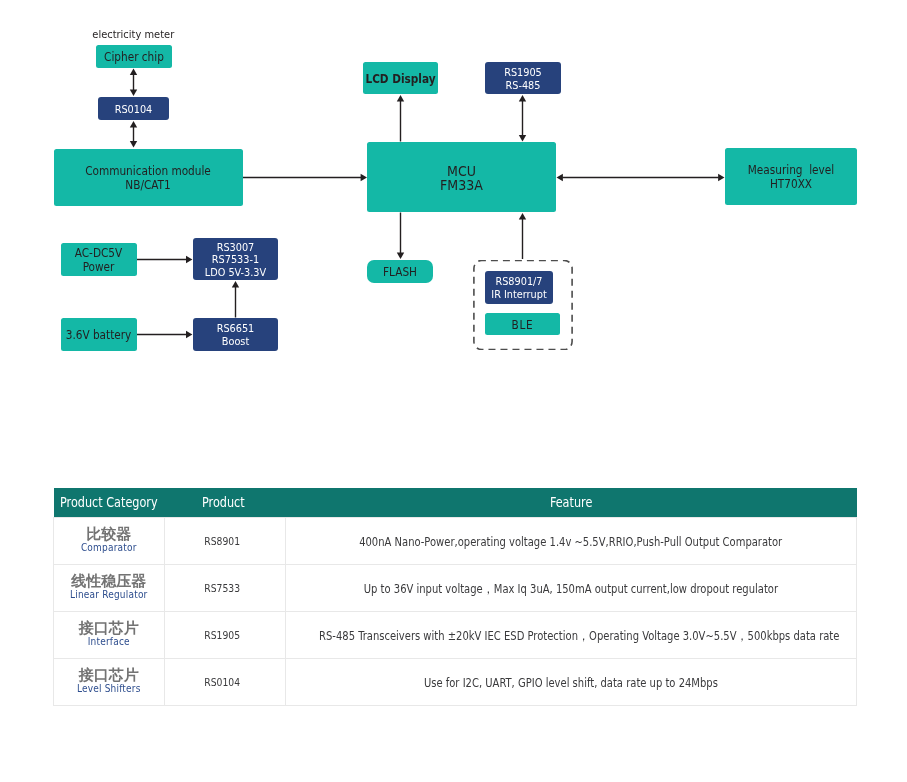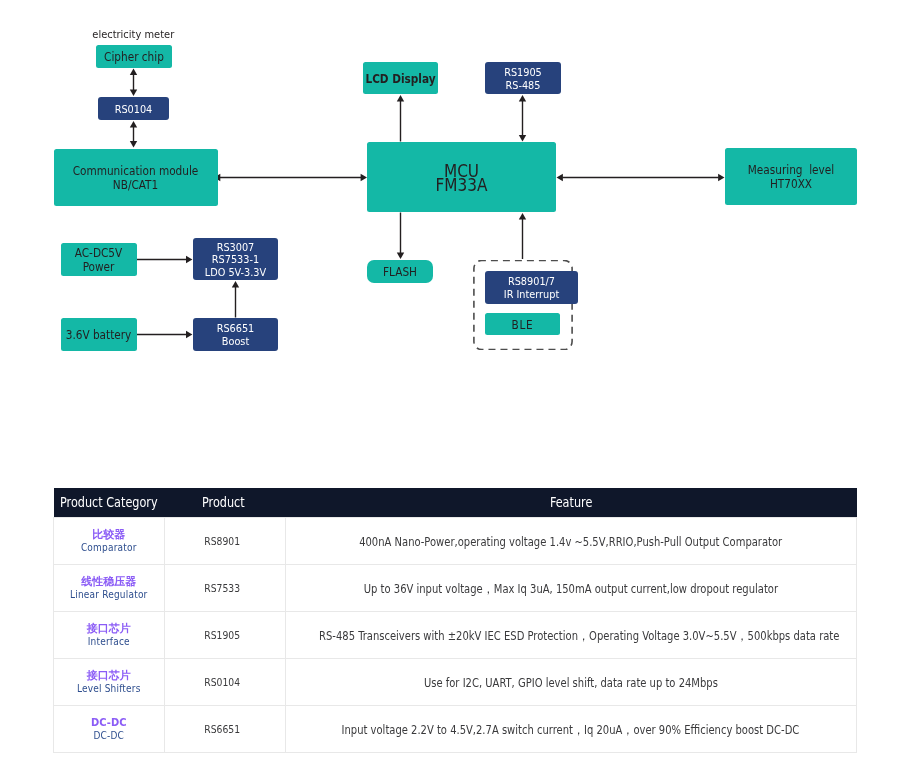--- a/index.html
+++ b/index.html
@@ -29,37 +29,37 @@
 
   #arrows{position:absolute;left:0;top:0;width:907px;height:470px;pointer-events:none;}
 
   
   #tablewrap{position:absolute;left:53px;top:488px;width:803px;}
   table.spec{border-collapse:collapse;width:803px;table-layout:fixed;}
   table.spec col.c1{width:110.5px;}
   table.spec col.c2{width:121px;}
   table.spec col.c3{width:571.5px;}
   table.spec thead th{
-    background:#0f172a;color:#ffffff;font-weight:normal;
+    background:#0f766e;color:#ffffff;font-weight:normal;
     height:29px;padding:0;text-align:left;font-size:12.1px;white-space:nowrap;overflow:visible;
     border:none;line-height:1;
   }
   table.spec thead th span{display:inline-block;white-space:nowrap;font-size:14.8px;transform:scaleX(0.845);transform-origin:left center;}
   table.spec thead th.h1 span{margin-left:6.5px;}
   table.spec thead th.h2 span{margin-left:37.5px;}
   table.spec thead th.c{text-align:center;}
   table.spec thead th.c span{transform-origin:center center;}
   table.spec tbody tr{height:46px;}
   table.spec tbody td{
     height:46px;border:1px solid #e8e8e8;text-align:center;
     color:#2b3f73;font-size:11.5px;vertical-align:middle;
     white-space:nowrap;overflow:visible;padding:0;line-height:1.15;
   }
   table.spec tbody tr:last-child td{border-bottom:1px solid #e8e8e8;}
-  table.spec tbody td.cat .zh{font-size:11px;font-weight:bold;color:#8b5cf6;letter-spacing:0px;display:block;line-height:15px;}
+  table.spec tbody td.cat .zh{font-size:15px;font-weight:bold;color:#737373;letter-spacing:0px;display:block;line-height:15px;}
   table.spec tbody td.cat .en{font-size:10px;color:#2e4e8e;display:block;line-height:12.5px;letter-spacing:.2px;}
   table.spec tbody td.prod{color:#3a3a3c;font-size:11px;}
   table.spec tbody td.prod span{display:inline-block;transform:scaleX(0.935) translateY(1.2px);margin-left:-4px;}
   table.spec tbody td.feat{color:#3a3a3c;font-size:12px;padding:0 12px;}
   table.spec tbody td.feat span{display:inline-block;transform:scaleX(0.925) translateY(2.2px);}
 </style>
 </head>
 <body>
 
 <div id="page">
@@ -119,32 +119,32 @@
     <div class="dashbox" id="dashbox" style="left: 473px; top: 260px; width: 100px; height: 90px;"><svg width="100" height="90" viewBox="0 0 100 90">
           <rect x="0.9" y="0.4" rx="8" ry="8" width="98.2" height="89.2" fill="none" stroke="#4d4d4d" stroke-width="1.6" stroke-dasharray="7 5" stroke-dashoffset="3"></rect>
         </svg></div>
     <div class="caption" style="left: 92.3px; top: 27.5px;">electricity meter</div>
   <div class="node grey" style="left: 96px; top: 44.5px; width: 76px; height: 23px; font-size: 11.7px; line-height: 13.6px;">
         <span class="ln">Cipher chip</span>
       </div>
       <div class="node blue" style="left: 98px; top: 97px; width: 71px; height: 23px; font-size: 10.8px; line-height: 12.3px;">
         <span class="ln">RS0104</span>
       </div>
-      <div class="node grey" style="left: 53.5px; top: 148.8px; width: 164px; height: 57px; font-size: 11.7px; line-height: 13.6px;">
+      <div class="node grey" style="left: 53.5px; top: 148.8px; width: 189px; height: 57px; font-size: 11.7px; line-height: 13.6px;">
         <span class="ln">Communication module</span>
         <span class="ln">NB/CAT1</span>
       </div>
       <div class="node grey" style="left: 363px; top: 62px; width: 75px; height: 32px; font-size: 11.7px; line-height: 13.6px; font-weight: bold;">
         <span class="ln">LCD Display</span>
       </div>
       <div class="node blue" style="left: 485px; top: 62px; width: 76px; height: 32px; font-size: 10.8px; line-height: 12.6px;">
         <span class="ln">RS1905</span>
         <span class="ln">RS-485</span>
       </div>
-      <div class="node grey" style="left: 367px; top: 142px; width: 189px; height: 70px; font-size: 17px; line-height: 13.6px;">
+      <div class="node grey" style="left: 367px; top: 142px; width: 189px; height: 70px; font-size: 14px; line-height: 13.6px;">
         <span class="ln">MCU</span>
         <span class="ln">FM33A</span>
       </div>
       <div class="node grey" style="left: 725px; top: 148.3px; width: 132px; height: 56.5px; font-size: 11.7px; line-height: 13.6px;">
         <span class="ln">Measuring  level</span>
         <span class="ln">HT70XX</span>
       </div>
       <div class="node grey" style="left: 367px; top: 260px; width: 66px; height: 23px; font-size: 11.7px; line-height: 13.6px; border-radius: 7px;">
         <span class="ln">FLASH</span>
       </div>
@@ -157,21 +157,21 @@
         <span class="ln">RS7533-1</span>
         <span class="ln">LDO 5V-3.3V</span>
       </div>
       <div class="node grey" style="left: 60.5px; top: 318px; width: 76px; height: 33px; font-size: 11.7px; line-height: 13.6px;">
         <span class="ln">3.6V battery</span>
       </div>
       <div class="node blue" style="left: 193px; top: 318px; width: 85px; height: 33px; font-size: 10.8px; line-height: 12.6px;">
         <span class="ln">RS6651</span>
         <span class="ln">Boost</span>
       </div>
-      <div class="node blue" style="left: 485px; top: 271px; width: 93px; height: 33px; font-size: 10.8px; line-height: 12.9px;">
+      <div class="node blue" style="left: 485px; top: 271px; width: 68px; height: 33px; font-size: 10.8px; line-height: 12.9px;">
         <span class="ln">RS8901/7</span>
         <span class="ln">IR Interrupt</span>
       </div>
       <div class="node grey" style="left: 485px; top: 313px; width: 75px; height: 22px; font-size: 11.7px; line-height: 13.6px; letter-spacing: 0.7px;">
         <span class="ln">BLE</span>
       </div>
     </div>
 
   <div id="tablewrap">
     <table class="spec">
@@ -213,25 +213,17 @@
             <td class="feat"><span>RS-485 Transceivers with ±20kV IEC ESD Protection，Operating Voltage 3.0V~5.5V，500kbps data rate</span></td>
           </tr>
           <tr>
             <td class="cat">
               <span class="zh">接口芯片</span>
               <span class="en">Level Shifters</span>
             </td>
             <td class="prod"><span>RS0104</span></td>
             <td class="feat"><span>Use for I2C, UART, GPIO level shift, data rate up to 24Mbps</span></td>
           </tr>
-          <tr>
-            <td class="cat">
-              <span class="zh">DC-DC</span>
-              <span class="en">DC-DC</span>
-            </td>
-            <td class="prod"><span>RS6651</span></td>
-            <td class="feat"><span>Input voltage 2.2V to 4.5V,2.7A switch current，Iq 20uA，over 90% Efficiency boost DC-DC</span></td>
-          </tr>
         </tbody>
     </table>
   </div>
 
 </div>
 
 </body></html>

